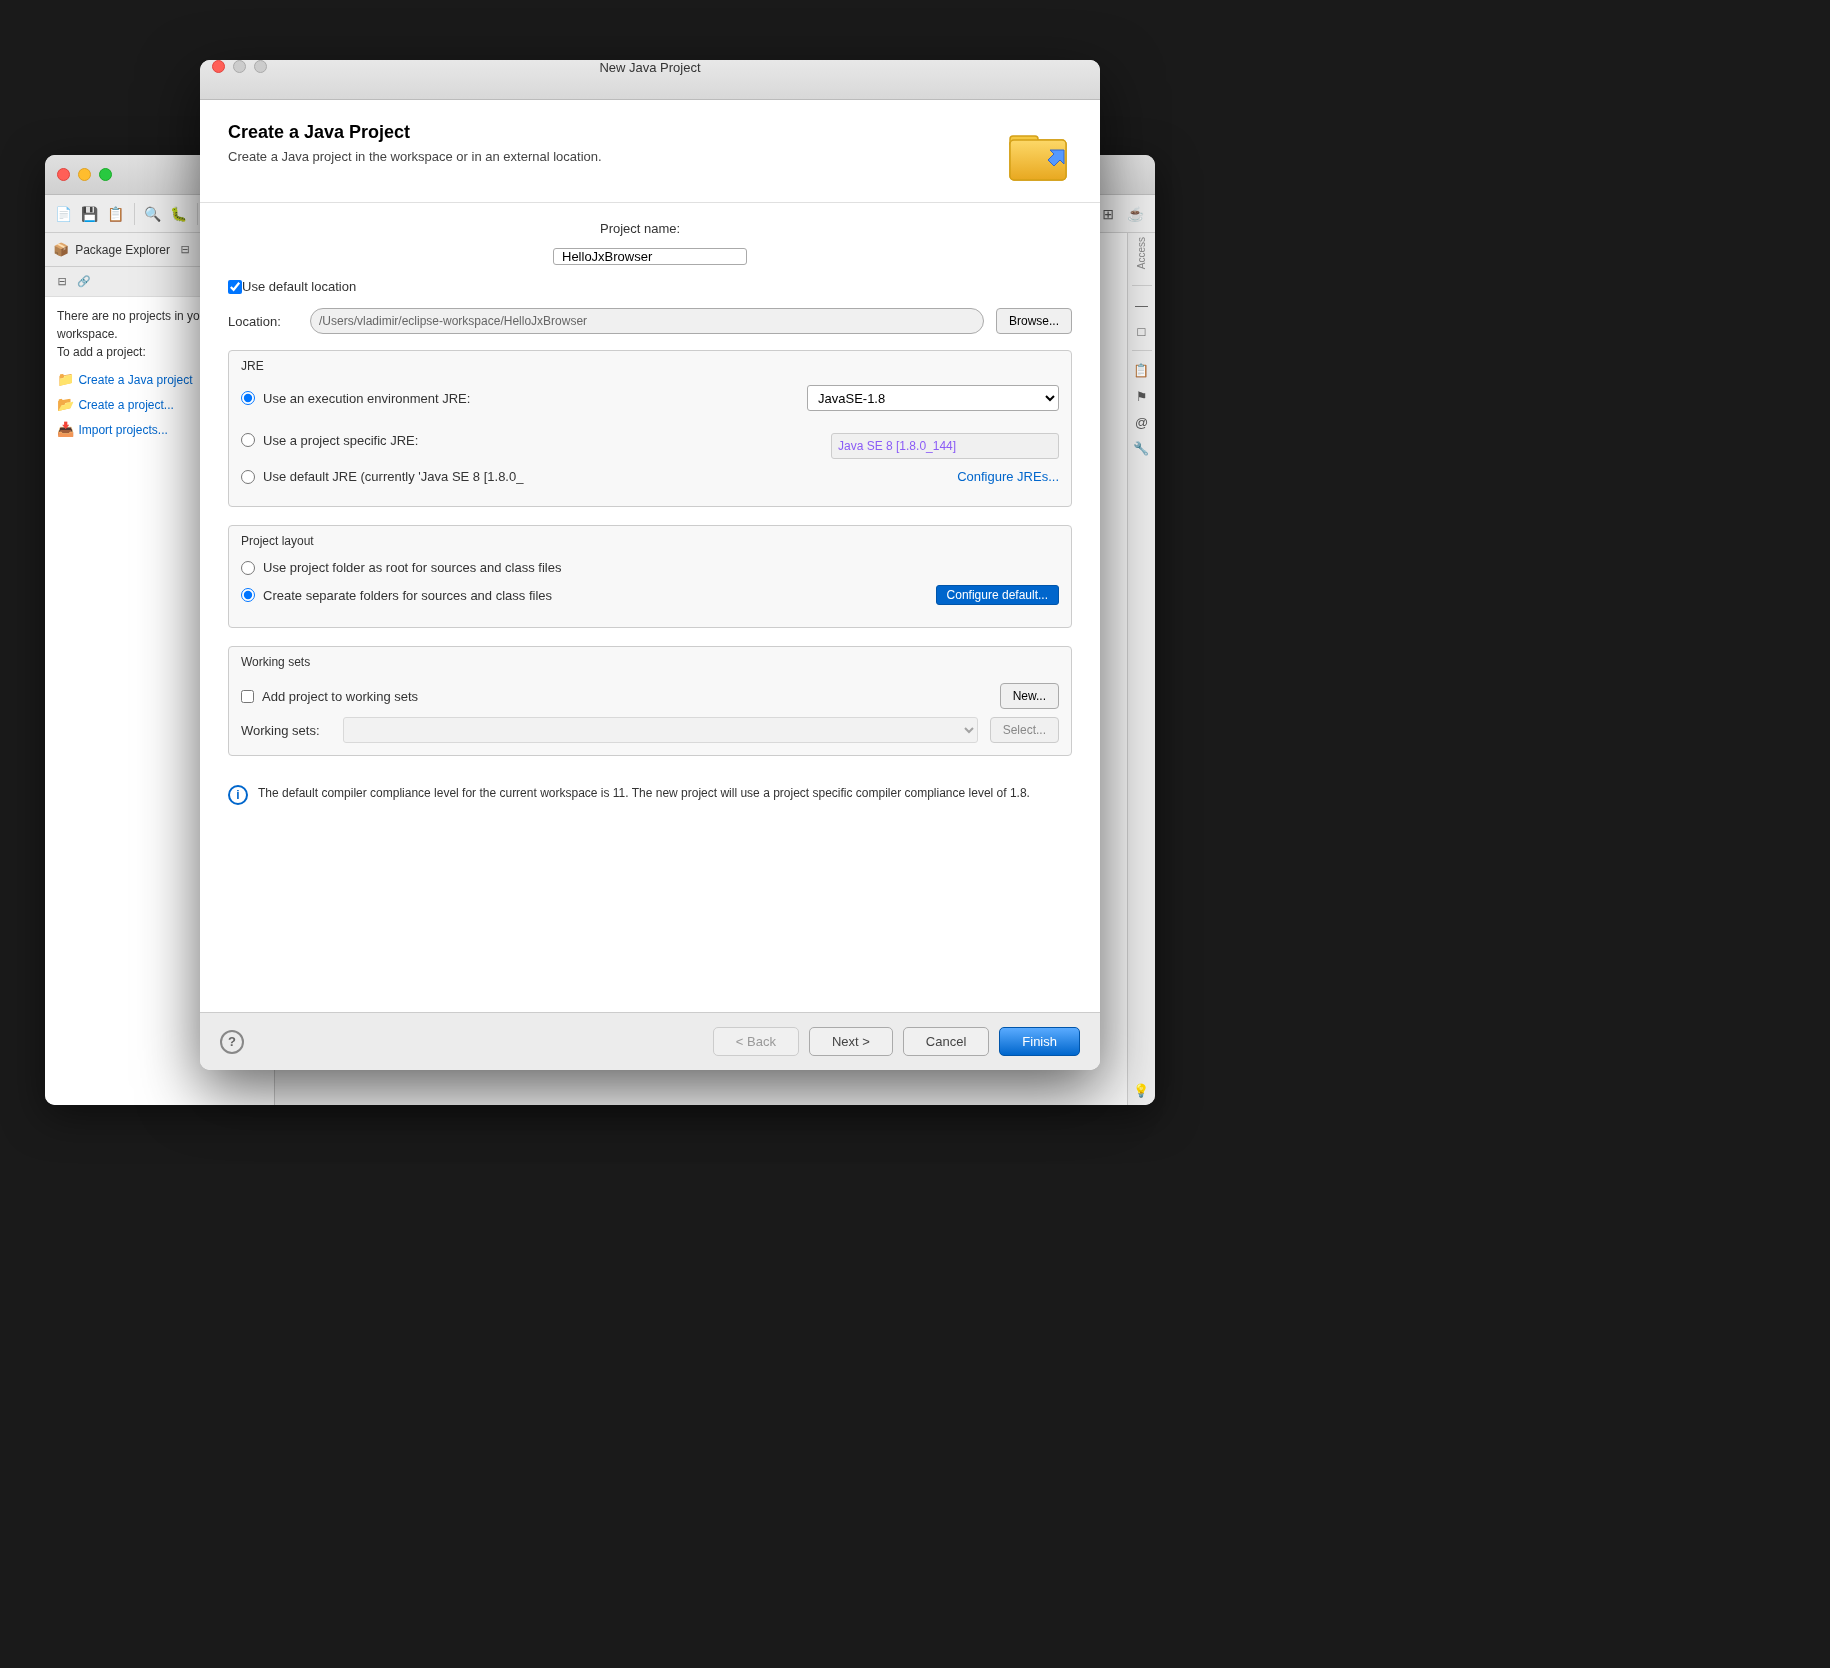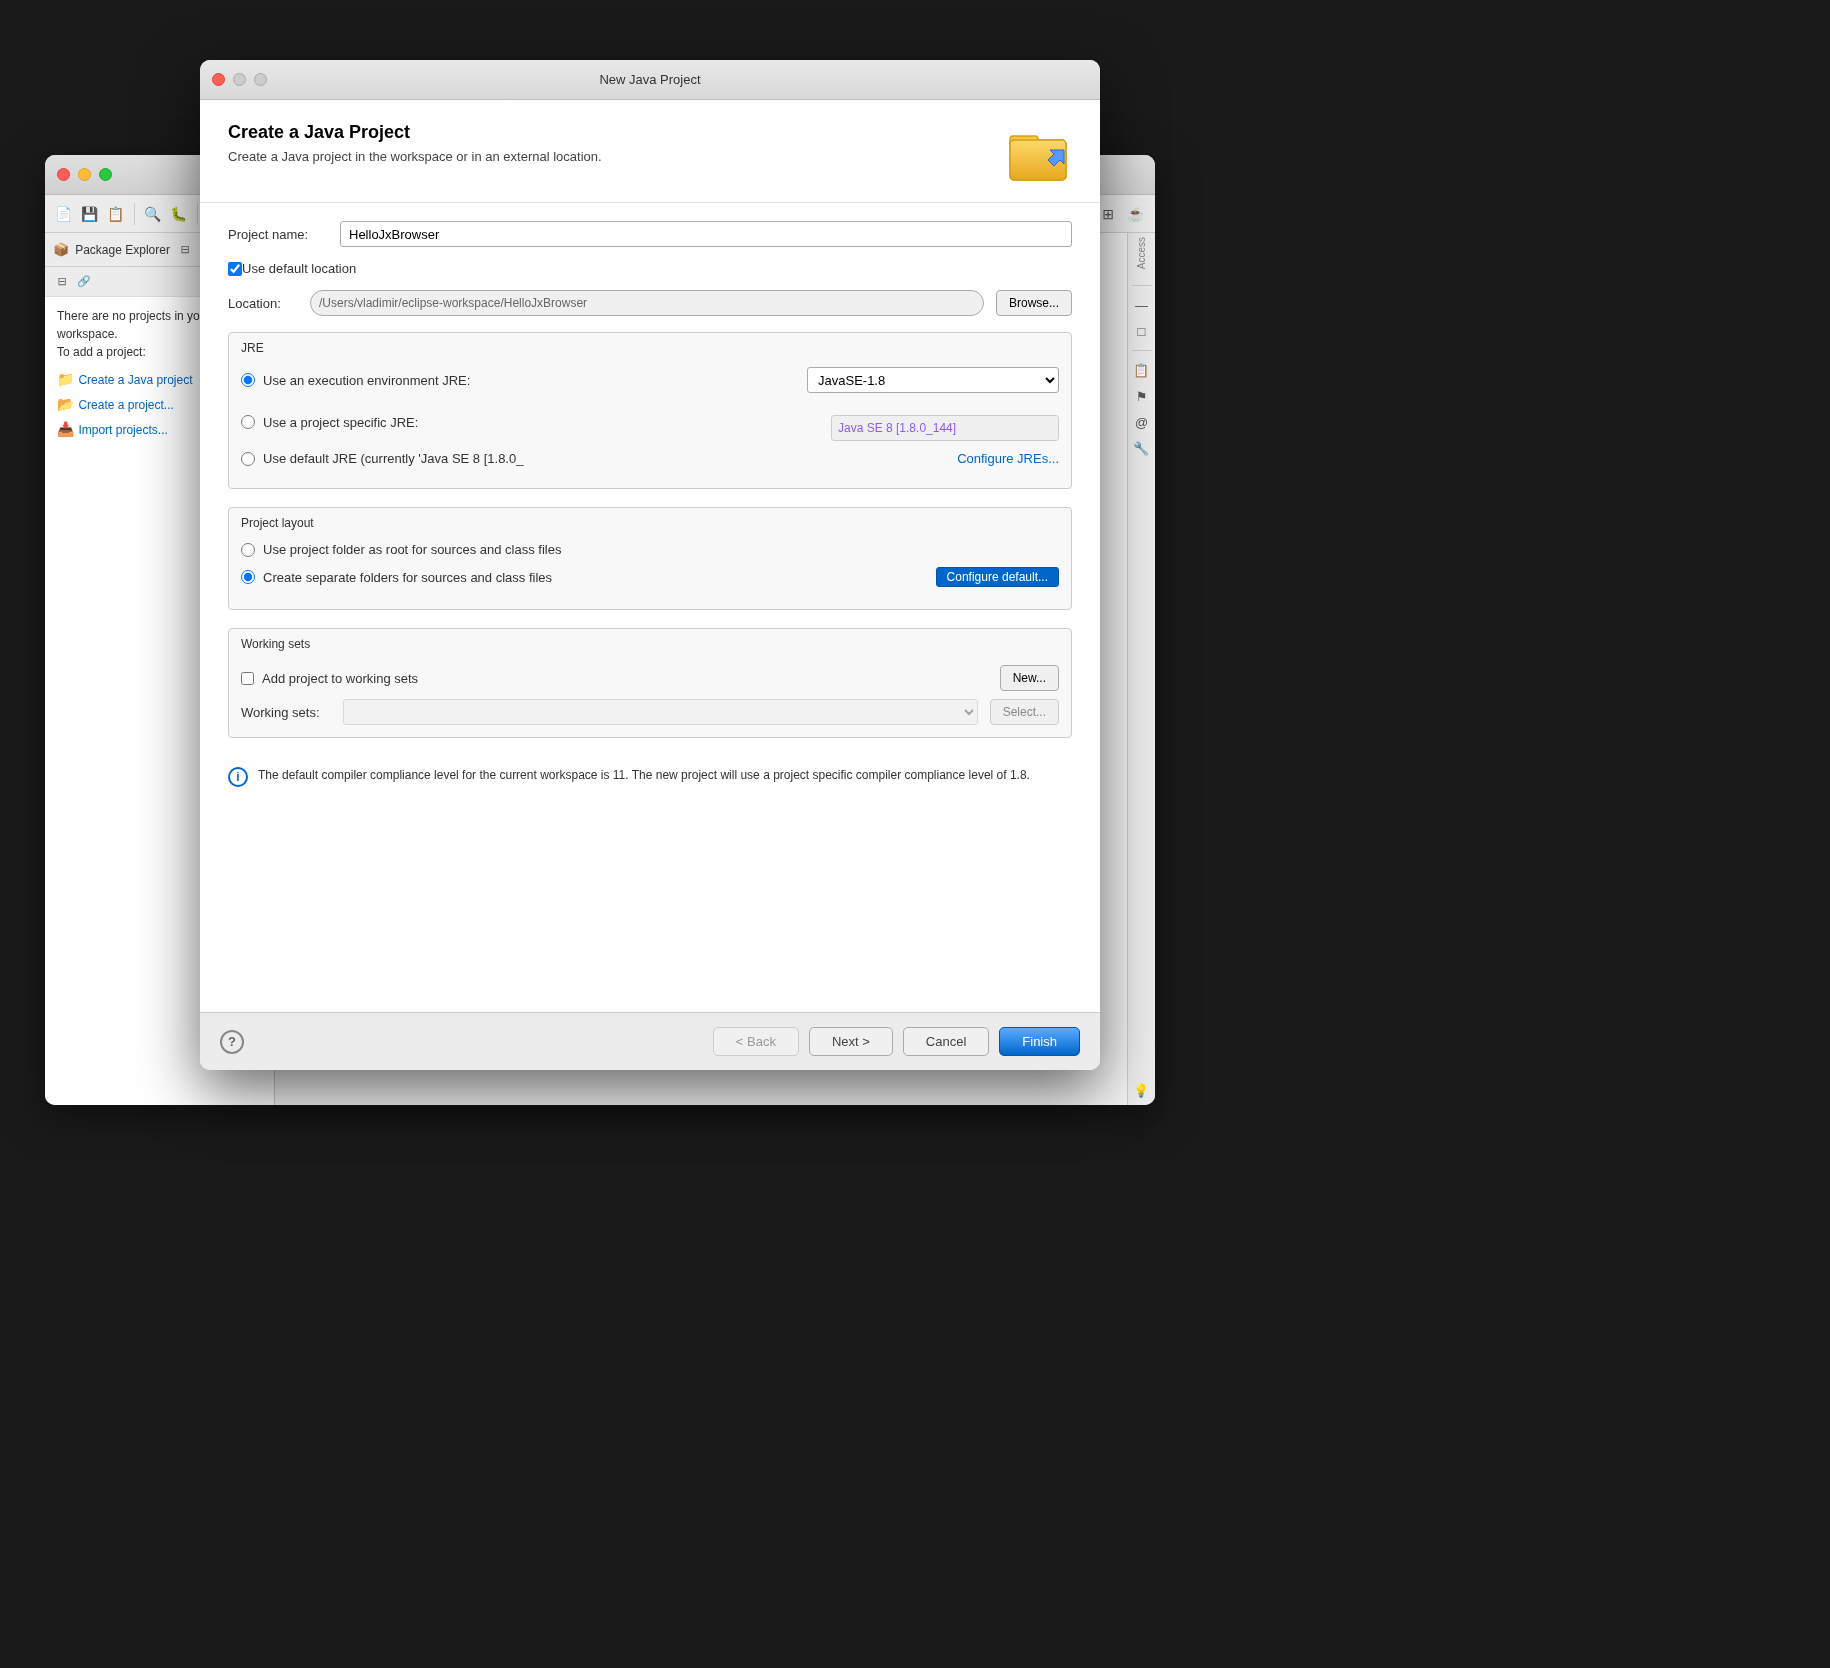--- a/index.html
+++ b/index.html
@@ -203,21 +203,21 @@
       box-shadow: 0 20px 60px rgba(0,0,0,0.6);
       overflow: hidden;
       display: flex;
       flex-direction: column;
     }
 
     .dialog-titlebar {
       height: 40px;
       background: linear-gradient(to bottom, #E8E8E8, #D8D8D8);
       display: flex;
-      align-items: center;
+      align-items: flex-start;
       justify-content: center;
       padding: 0 12px;
       border-bottom: 1px solid #BBBBBB;
       position: relative;
       flex-shrink: 0;
     }
 
     .dialog-title-text {
       font-size: 13px;
       color: #333;
@@ -262,20 +262,21 @@
       flex: 1;
       padding: 18px 28px;
       overflow-y: auto;
     }
 
     .form-row {
       display: flex;
       align-items: center;
       margin-bottom: 14px;
       gap: 12px;
+      flex-direction: column;
     }
 
     .form-label {
       font-size: 13px;
       color: #333;
       min-width: 100px;
       flex-shrink: 0;
     }
 
     .form-input {

